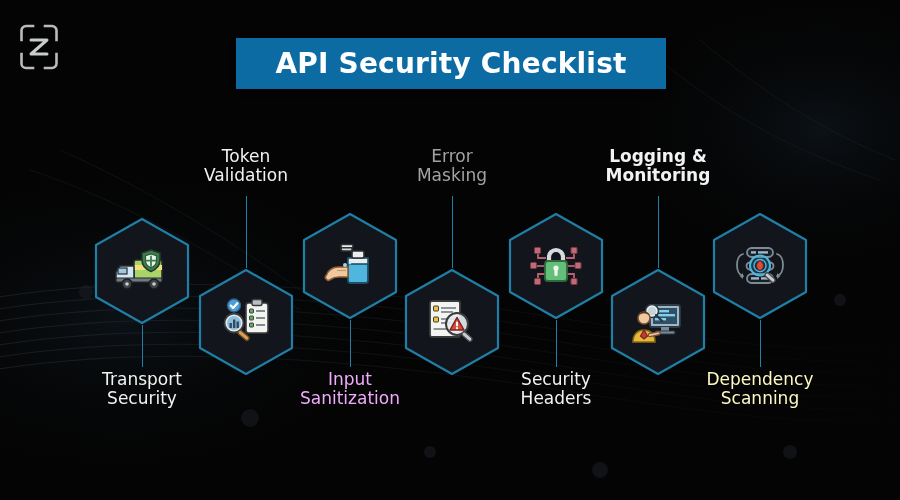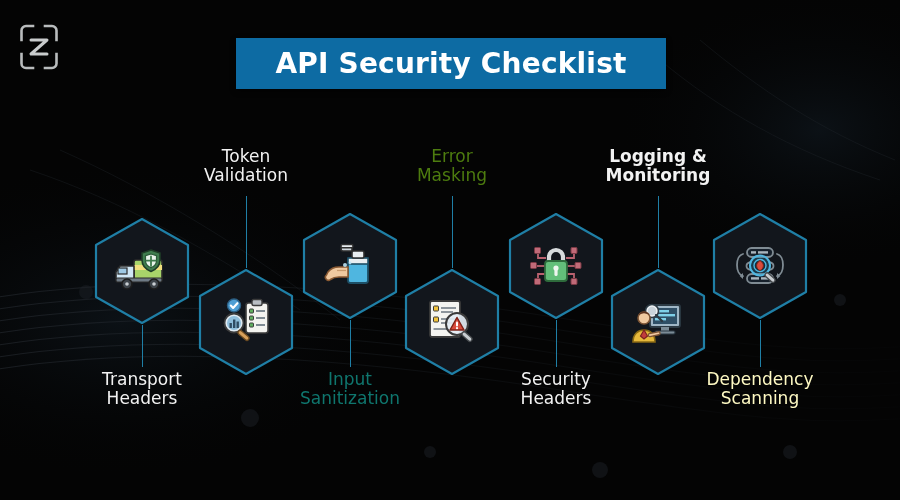--- a/index.html
+++ b/index.html
@@ -148,21 +148,21 @@
       <circle cx="13" cy="36" r="1.8" fill="#c9ced2"></circle>
       <circle cx="40" cy="36" r="5" fill="#3d4349" stroke="#1d1d1d" stroke-width="1.6"></circle>
       <circle cx="40" cy="36" r="1.8" fill="#c9ced2"></circle>
       <path d="M37 2 l9 3 v7 c0 6-4.4 9.6-9 11.4 C32.4 21.6 28 18 28 12 V5 z" fill="#3f7d4e" stroke="#1f3d27" stroke-width="1.6"></path>
       <path d="M37 6 l5.5 1.8 v4.6 c0 3.8-2.8 6.2-5.5 7.4 -2.7-1.2-5.5-3.6-5.5-7.4 V7.8 z" fill="#e8f3ea" stroke="#2b5a38" stroke-width="1.2"></path>
       <path d="M37 8.5 v9.6 M32.4 12.6 h9.2" stroke="#3f7d4e" stroke-width="1.8" stroke-linecap="round"></path>
     </svg>
           </div>
         </div>
         <div class="node-label" style="top: 370px; color: rgb(242, 242, 242);">Transport
-Headers</div>
+Security</div>
       </div>
       <div class="node" style="left: 246px; top: 0px;">
         <div class="connector" style="top: 196px; height: 72px; background: rgb(31, 127, 166);"></div>
         <div class="hex-wrap" style="top: 268px;">
           <svg class="hex-svg" viewBox="0 0 96 108">
     <polygon points="48,2 94,28 94,80 48,106 2,80 2,28" fill="#12161c" stroke="#1f7fa6" stroke-width="2.2" stroke-linejoin="round"></polygon>
   </svg>
           <div class="hex-icon">
     <svg width="52" height="48" viewBox="0 0 52 48">
       <rect x="26" y="5" width="22" height="30" rx="2.5" fill="#f3f3ef" stroke="#3b3b3b" stroke-width="1.6"></rect>
@@ -204,21 +204,21 @@
       <rect x="28" y="9" width="12" height="7" rx="1.5" fill="#e9eef1" stroke="#2e2e2e" stroke-width="1.6"></rect>
       <path d="M28 9 V5 h-9 a2 2 0 0 0-2 2 v0 a2 2 0 0 0 2 2 z" fill="#cfd6db" stroke="#2e2e2e" stroke-width="1.6"></path>
       <rect x="17" y="2.5" width="12" height="3.2" rx="1.4" fill="#e9eef1" stroke="#2e2e2e" stroke-width="1.4"></rect>
       <path d="M4 30 c3-4 7-5 11-5 h9 v10 h-9 c-4 0-6.5 1-8.5 2.5 A3 3 0 0 1 2.5 33 z" fill="#f0c9a0" stroke="#8a5a33" stroke-width="1.6" stroke-linejoin="round"></path>
       <path d="M13 28.5 h9" stroke="#c99a6c" stroke-width="1.2"></path>
       <circle cx="21" cy="23" r="2" fill="#bde4f5" opacity="0.9"></circle>
       <circle cx="26" cy="21" r="1.4" fill="#bde4f5" opacity="0.9"></circle>
     </svg>
           </div>
         </div>
-        <div class="node-label" style="top: 370px; color: #0f766e;">Input
+        <div class="node-label" style="top: 370px; color: #f0abfc;">Input
 Sanitization</div>
       </div>
       <div class="node" style="left: 452px; top: 0px;">
         <div class="connector" style="top: 196px; height: 72px; background: rgb(31, 127, 166);"></div>
         <div class="hex-wrap" style="top: 268px;">
           <svg class="hex-svg" viewBox="0 0 96 108">
     <polygon points="48,2 94,28 94,80 48,106 2,80 2,28" fill="#12161c" stroke="#1f7fa6" stroke-width="2.2" stroke-linejoin="round"></polygon>
   </svg>
           <div class="hex-icon">
     <svg width="52" height="48" viewBox="0 0 52 48">
@@ -233,21 +233,21 @@
         <rect x="7.5" y="30" width="15" height="2" fill="#8d959b"></rect>
       </g>
       <circle cx="31" cy="26" r="11" fill="#e3ecf3" fill-opacity="0.92" stroke="#3a3a3a" stroke-width="2"></circle>
       <path d="M31 19.5 l7 12.5 H24 z" fill="#d94b3c" stroke="#7d2318" stroke-width="1.5" stroke-linejoin="round"></path>
       <rect x="30" y="23.5" width="2" height="5" rx="1" fill="#ffffff"></rect>
       <circle cx="31" cy="30.2" r="1.1" fill="#ffffff"></circle>
       <rect x="38" y="33" width="12" height="4.4" rx="2.2" transform="rotate(42 38 33)" fill="#c8cdd1" stroke="#45494c" stroke-width="1.3"></rect>
     </svg>
           </div>
         </div>
-        <div class="node-label" style="top: 147px; color: #4d7c0f;">Error
+        <div class="node-label" style="top: 147px; color: #a3a3a3;">Error
 Masking</div>
       </div>
       <div class="node" style="left: 556px; top: 0px;">
         <div class="connector" style="top: 320px; height: 47px; background: rgb(31, 127, 166);"></div>
         <div class="hex-wrap" style="top: 212px;">
           <svg class="hex-svg" viewBox="0 0 96 108">
     <polygon points="48,2 94,28 94,80 48,106 2,80 2,28" fill="#12161c" stroke="#1f7fa6" stroke-width="2.2" stroke-linejoin="round"></polygon>
   </svg>
           <div class="hex-icon">
     <svg width="56" height="48" viewBox="0 0 56 48">

